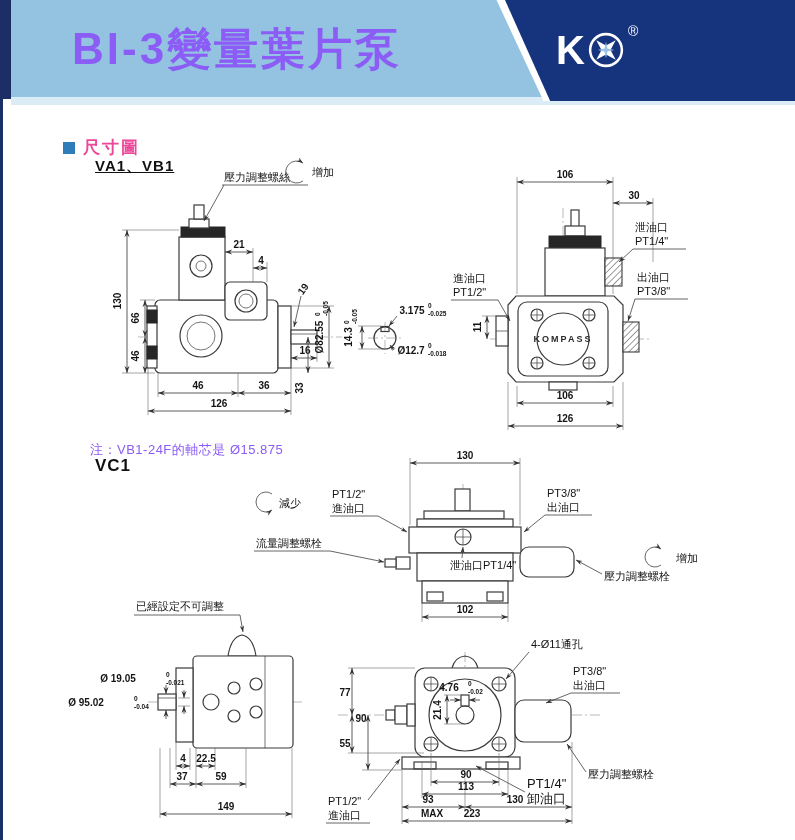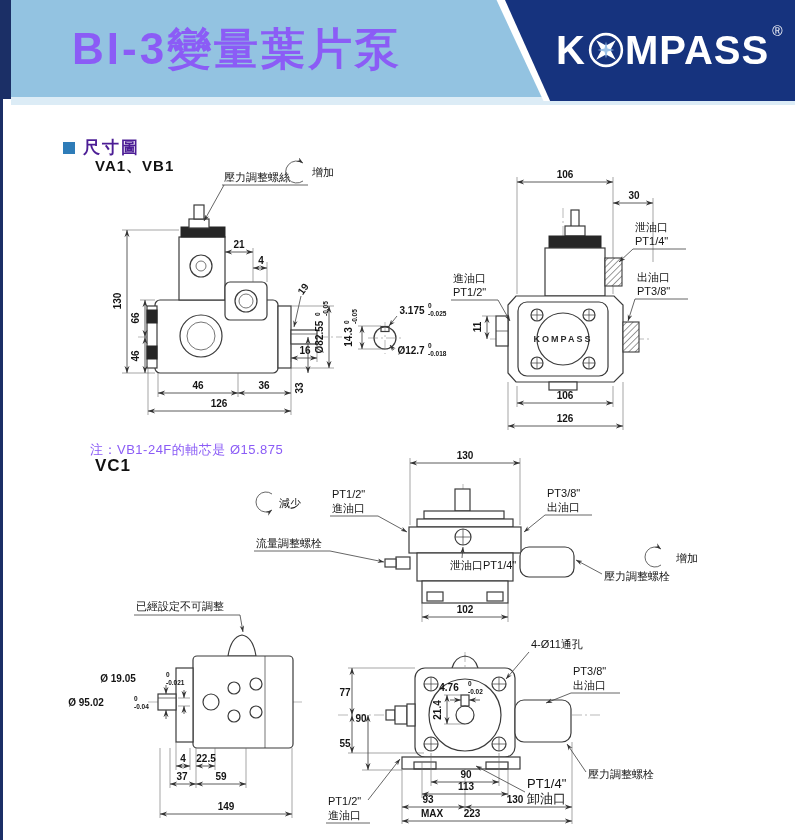--- a/index.html
+++ b/index.html
@@ -23,23 +23,23 @@
   .logo{
     position:absolute;left:556px;top:30px;z-index:4;display:flex;align-items:center;
     color:#ffffff;font-weight:bold;font-size:40px;letter-spacing:1px;line-height:1;
   }
   .logo .k{margin-right:1px;}
   .logo .emblem{width:36px;height:36px;margin:0 1px;}
   .logo .reg{font-size:14px;font-weight:normal;align-self:flex-start;margin-left:3px;margin-top:-6px;}
   
   .sec-title{position:absolute;left:63px;top:136px;display:flex;align-items:center;z-index:5;}
   .sec-title .sq{width:12px;height:12px;background:#2e7cb8;margin-right:8px;}
-  .sec-title .txt{font-size:17px;font-weight:bold;color:#4c1d95;letter-spacing:2px;}
+  .sec-title .txt{font-size:17px;font-weight:bold;color:#ec4899;letter-spacing:2px;}
   .sub-heading{position:absolute;z-index:5;font-weight:bold;color:#111;}
-  .h-va1{left:95px;top:157px;font-size:15px;letter-spacing:1px;}
+  .h-va1{left:95px;top:157px;font-size:15px;letter-spacing:1px;text-decoration:underline;}
   .h-vc1{left:95px;top:456px;font-size:17px;letter-spacing:1px;}
   .note-line{position:absolute;left:90px;top:441px;z-index:5;font-size:13px;color:#8b5cf6;letter-spacing:0.5px;}
   
   svg.sheet{position:absolute;left:0;top:115px;z-index:1;}
   .ol{fill:#ffffff;stroke:#3b3b3b;stroke-width:1.2;}
   .on{fill:none;stroke:#3b3b3b;stroke-width:1.2;}
   .th{fill:none;stroke:#3b3b3b;stroke-width:0.7;}
   .blk{fill:#262626;stroke:#262626;}
   .dl{stroke:#4a4a4a;stroke-width:0.9;fill:none;}
   .xl{stroke:#6a6a6a;stroke-width:0.6;fill:none;}
@@ -61,21 +61,20 @@
 <div class="title">BI-3變量葉片泵</div>
 <div class="diag-white"></div>
 <div class="diag-navy"></div>
 <div class="logo">
   <span class="k">K</span>
   <svg class="emblem" viewBox="0 0 34 34">
     <circle cx="17" cy="17" r="15" fill="#16337e" stroke="#ffffff" stroke-width="2.4"></circle>
     <path d="M17,4 L20,14 L30,17 L20,20 L17,30 L14,20 L4,17 L14,14 Z" fill="#ffffff" transform="rotate(45 17 17)"></path>
     <path d="M17,9 L18.4,15.6 L25,17 L18.4,18.4 L17,25 L15.6,18.4 L9,17 L15.6,15.6 Z" fill="#9cc2e8"></path>
   </svg>
-  <span>MPASS</span>
   <span class="reg">®</span>
 </div>
 
 <div class="sec-title">
   <span class="sq"></span>
   <span class="txt">尺寸圖</span>
 </div>
 <div class="sub-heading h-va1">VA1、VB1</div>
 <div class="note-line">注：VB1-24F的軸芯是 Ø15.875</div>
 <div class="sub-heading h-vc1">VC1</div>

